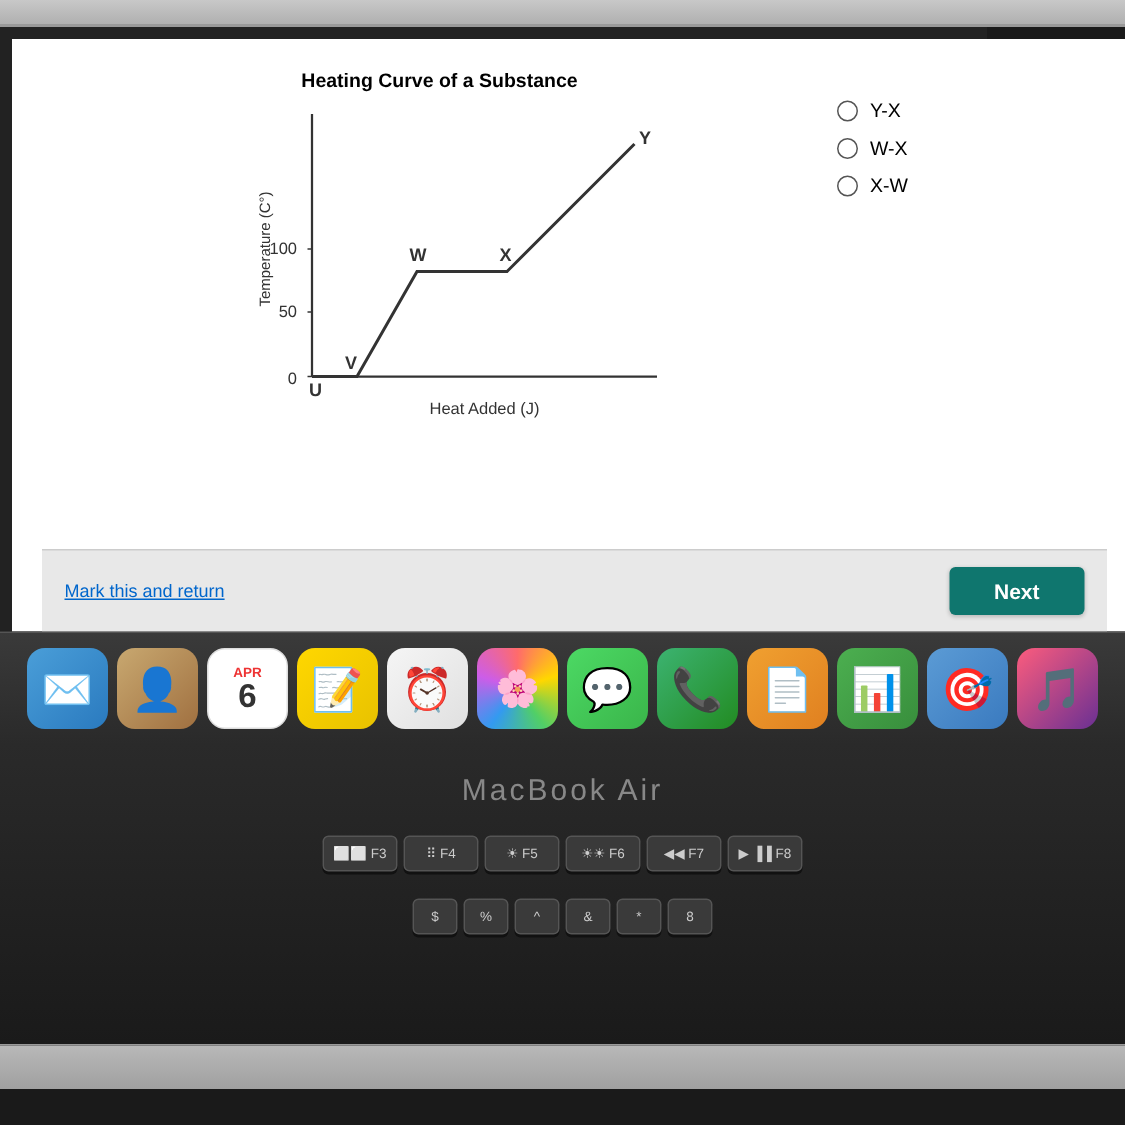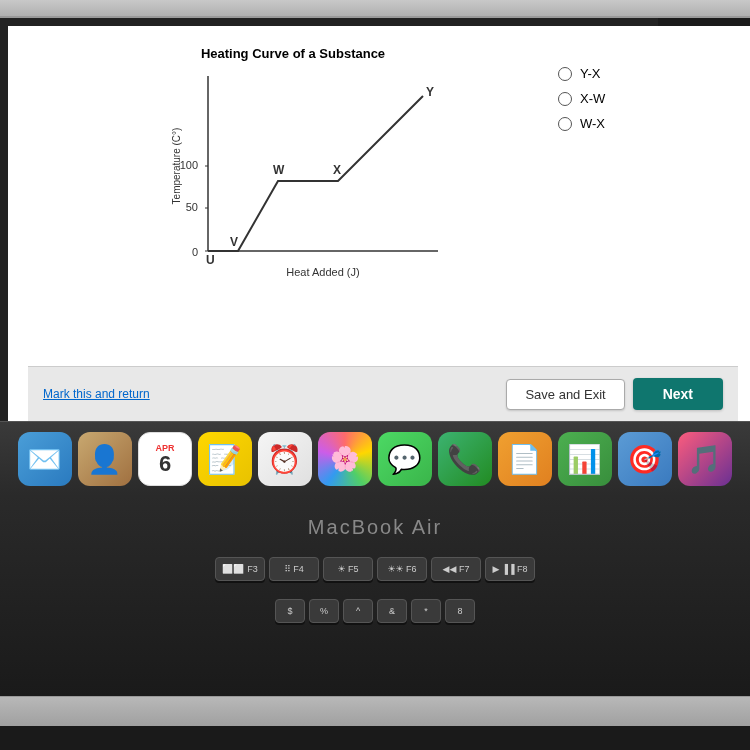--- a/index.html
+++ b/index.html
@@ -284,34 +284,33 @@
           </svg>
         </div>
 
         <div class="options-area">
           <div class="option-item">
             <div class="radio-circle"></div>
             <span>Y-X</span>
           </div>
           <div class="option-item">
             <div class="radio-circle"></div>
-            <span>X-W</span>
+            <span>W-X</span>
           </div>
           <div class="option-item">
             <div class="radio-circle"></div>
-            <span>W-X</span>
+            <span>X-W</span>
           </div>
         </div>
 
       </div>
 
       <div class="bottom-bar">
         <a class="mark-link">Mark this and return</a>
         <div class="btn-group">
-          <button class="btn-save">Save and Exit</button>
           <button class="btn-next">Next</button>
         </div>
       </div>
     </div>
   </div>
 </div>
 
 <div class="dock-area">
 
   <div class="dock-icon icon-mail">✉️</div>

